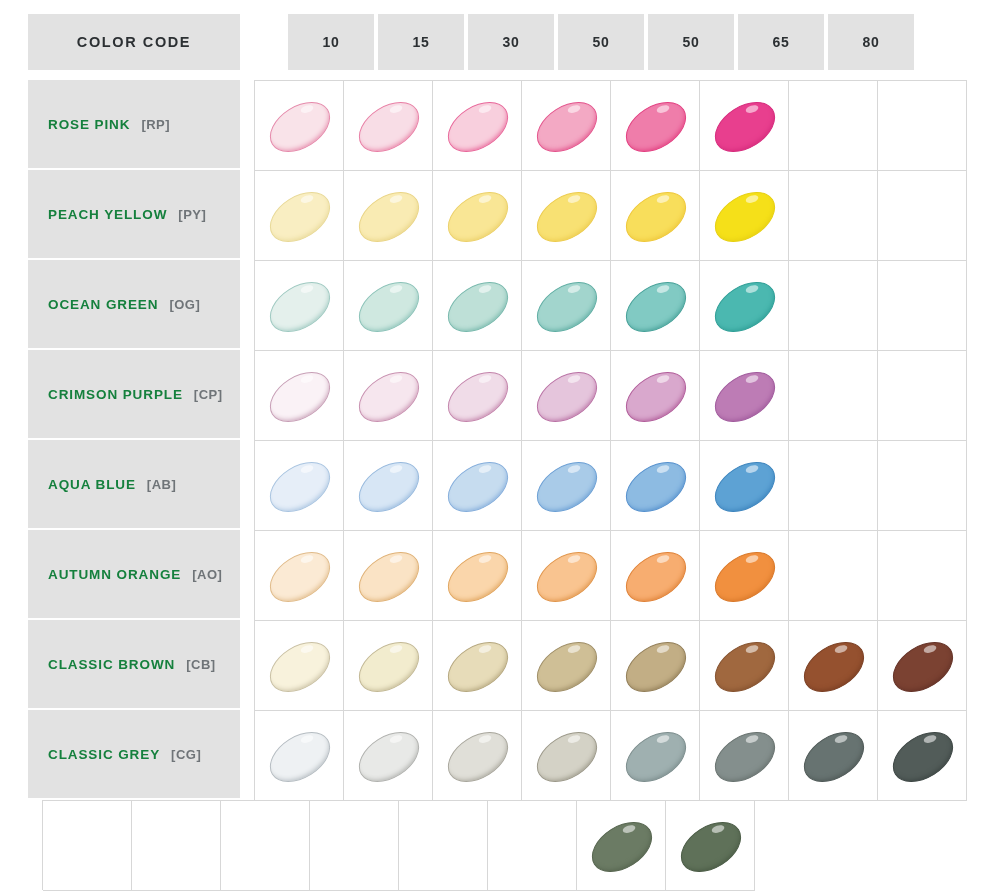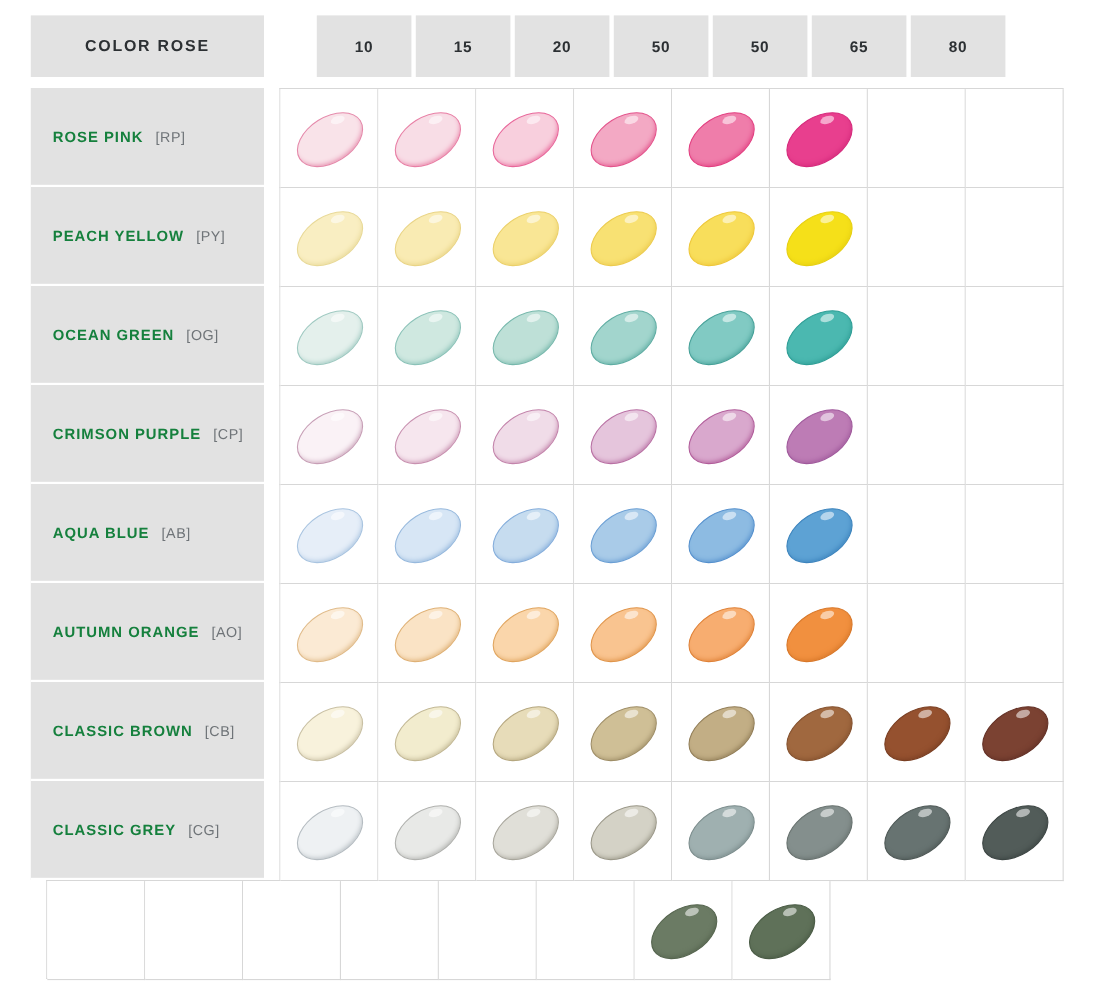--- a/index.html
+++ b/index.html
@@ -69,21 +69,21 @@
   }
   .row-label .rname{
     font-size:13.5px;
     font-weight:bold;
     letter-spacing:.9px;
     color:#15803d;
     white-space:nowrap;
   }
   .row-label .rcode{
     font-size:13px;
-    font-weight:normal;
+    font-weight:bold;
     letter-spacing:.5px;
     color:#6f7478;
     margin-left:11px;
     white-space:nowrap;
   }
   .cells{
     display:flex;
     margin-left:14px;
     border-top:1px solid #d7d7d7;
     border-left:1px solid #d7d7d7;
@@ -117,31 +117,31 @@
     transform:rotate(14deg);
   }
 </style>
 </head>
 <body>
 
 <div id="chart-root">
 
   <div class="header-row">
     <div class="header-label-cell">
-      <span>COLOR ROSE</span>
+      <span>COLOR CODE</span>
     </div>
     <div id="header-codes" style="display:flex;padding-left:34px;">
         <div class="header-code-cell">
           <span>10</span>
         </div>
         <div class="header-code-cell">
           <span>15</span>
         </div>
         <div class="header-code-cell">
-          <span>20</span>
+          <span>30</span>
         </div>
         <div class="header-code-cell">
           <span>50</span>
         </div>
         <div class="header-code-cell">
           <span>50</span>
         </div>
         <div class="header-code-cell">
           <span>65</span>
         </div>

